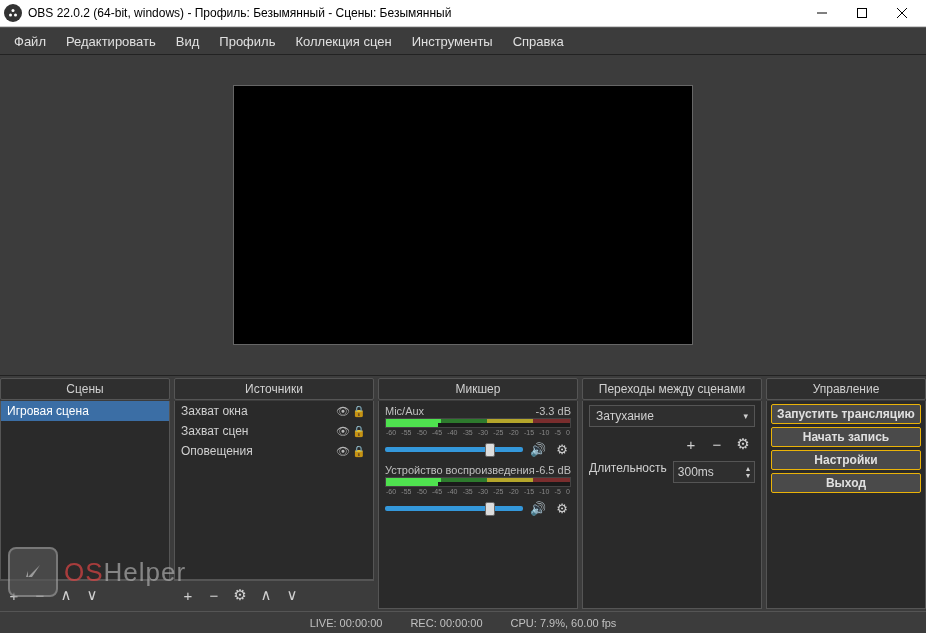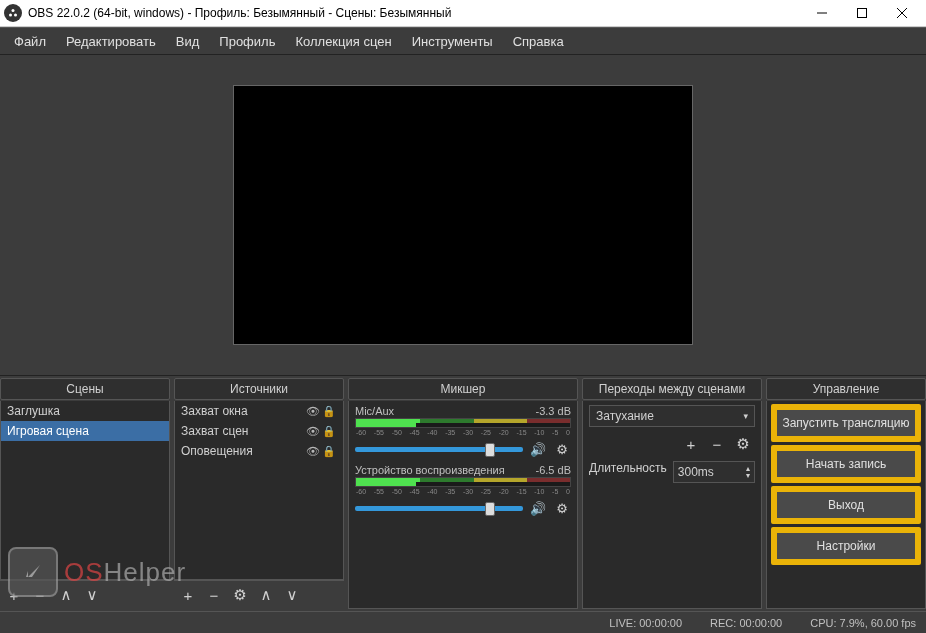--- a/index.html
+++ b/index.html
@@ -57,24 +57,24 @@
 
 
 .trans-body { padding: 4px 6px; display: flex; flex-direction: column; gap: 6px; }
 .combo { background: #2f2f2f; border: 1px solid #555; color: #d0d0d0; height: 22px; display: flex; align-items: center; padding: 0 6px; font-size: 12px; justify-content: space-between; cursor: pointer; }
 .trans-btns { display: flex; justify-content: flex-end; gap: 2px; }
 .spin { background: #2f2f2f; border: 1px solid #555; color: #d0d0d0; height: 22px; width: 90px; display: flex; align-items: center; justify-content: space-between; padding: 0 4px; font-size: 12px; }
 .dur-row { display: flex; gap: 6px; }
 
 
 .ctrl-body { padding: 3px 4px; display: flex; flex-direction: column; gap: 3px; }
-.ctrl-btn { background: #4a4a4a; border: 6px solid #eab308; color: #e0e0e0; height: 38px; font-size: 12px; cursor: pointer; border-radius: 2px; }
-
-
-.statusbar { height: 22px; background: #3c3c3c; border-top: 1px solid #555; display: flex; align-items: center; justify-content: flex-end; padding: 0 10px; gap: 28px; font-size: 11px; color: #c0c0c0; }
+.ctrl-btn { background: #4a4a4a; border: 1px solid #eab308; color: #e0e0e0; height: 20px; font-size: 12px; cursor: pointer; border-radius: 2px; font-weight: bold; }
+
+
+.statusbar { height: 22px; background: #3c3c3c; border-top: 1px solid #555; display: flex; align-items: center; justify-content: center; padding: 0 10px; gap: 28px; font-size: 11px; color: #c0c0c0; }
 
 
 .watermark { position: absolute; left: 8px; bottom: 36px; display: flex; align-items: center; gap: 6px; opacity: 0.7; pointer-events: none; }
 .watermark .logo { width: 50px; height: 50px; border: 2px solid #999; border-radius: 8px; background: #555; display: flex; align-items: center; justify-content: center; }
 .watermark .txt { font-size: 26px; font-weight: normal; letter-spacing: 1px; }
 .watermark .os { color: #d44; }
 .watermark .hlp { color: #aaa; }
 </style>
 </head>
 <body>
@@ -119,33 +119,32 @@
 <div class="preview">
   <div class="canvas"></div>
 </div>
 
 <div class="panels">
 
   <div class="panel" style="width:170px">
     <div class="panel-header">Сцены</div>
     <div class="panel-body">
       <div class="scene-list" id="scene-list">
-          <div class="item">Заглушка</div>
           <div class="item selected">Игровая сцена</div>
         </div>
     </div>
     <div class="panel-toolbar">
       <button class="tbtn">+</button>
       <button class="tbtn">−</button>
       <button class="tbtn">∧</button>
       <button class="tbtn">∨</button>
     </div>
   </div>
 
-  <div class="panel" style="width:170px">
+  <div class="panel" style="width:200px">
     <div class="panel-header">Источники</div>
     <div class="panel-body">
       <div class="source-list" id="source-list">
           <div class="item">
             <span class="name">Захват окна</span>
             <span class="glyph">👁</span>
             <span class="glyph">🔒</span>
           </div>
           <div class="item">
             <span class="name">Захват сцен</span>
@@ -268,22 +267,22 @@
         </div>
       </div>
     </div>
   </div>
 
   <div class="panel" style="width:160px">
     <div class="panel-header">Управление</div>
     <div class="panel-body ctrl-body">
       <button class="ctrl-btn">Запустить трансляцию</button>
       <button class="ctrl-btn">Начать запись</button>
+      <button class="ctrl-btn">Настройки</button>
       <button class="ctrl-btn">Выход</button>
-      <button class="ctrl-btn">Настройки</button>
     </div>
   </div>
 
 </div>
 
 <div class="statusbar">
   <span>LIVE: 00:00:00</span>
   <span>REC: 00:00:00</span>
   <span>CPU: 7.9%, 60.00 fps</span>
 </div>

